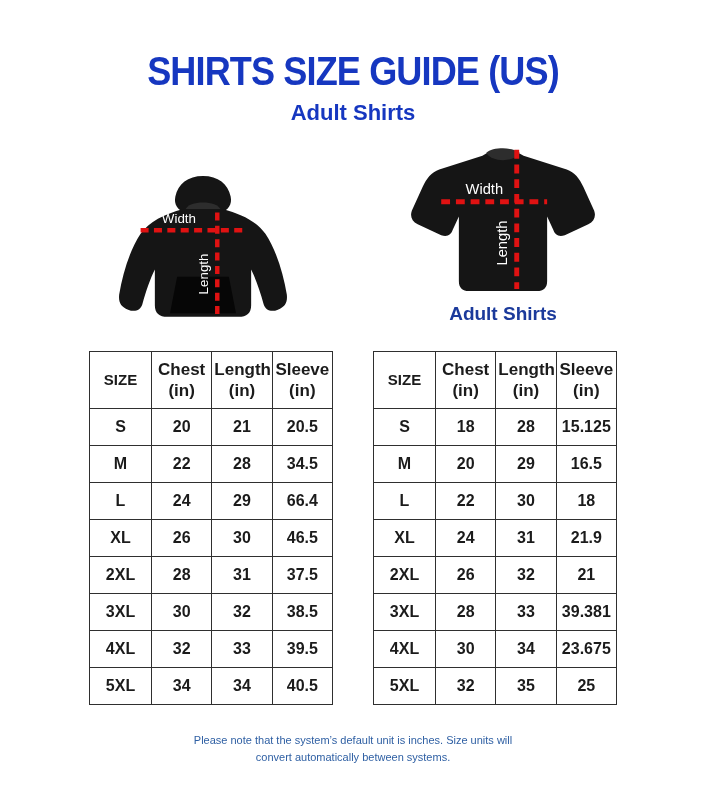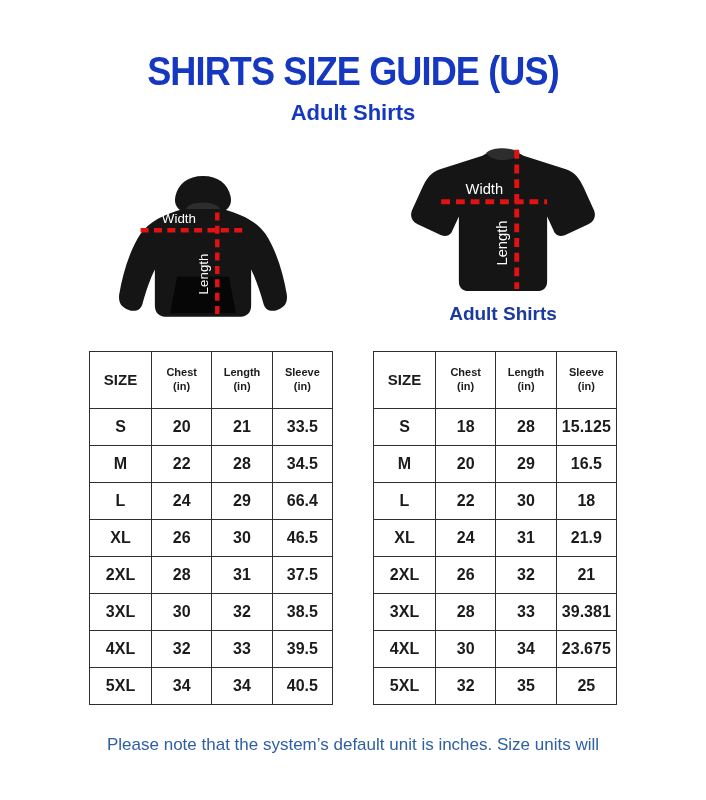--- a/index.html
+++ b/index.html
@@ -75,35 +75,35 @@
   }
   .size-table th, .size-table td {
     border: 1.5px solid var(--table-border, #2f2f2f);
     color: var(--table-text, #1b1b1b);
     text-align: center;
     vertical-align: middle;
     padding: 0 2px;
   }
   .size-table th:first-child, .size-table td:first-child { width: 62px; }
   .size-table thead th {
-    font-size: 11px;
+    font-size: 17px;
     font-weight: bold;
     height: 57px;
     line-height: 1.25;
   }
   .size-table thead th:first-child { font-size: 15px; }
   .size-table tbody th, .size-table tbody td {
     font-size: 16px;
     font-weight: bold;
     height: 37px;
   }
 
   .footer-note {
     margin: 27px auto 0;
-    font-size: 17px;
+    font-size: 11px;
     line-height: 1.55;
     color: var(--footer-blue, #2e5fa3);
   }
 </style>
 </head>
 <body>
 
 <div class="page">
 
   <h1 class="title">SHIRTS SIZE GUIDE (US)</h1>
@@ -153,21 +153,21 @@
             <th>Chest<br>(in)</th>
             <th>Length<br>(in)</th>
             <th>Sleeve<br>(in)</th>
           </tr>
         </thead>
         <tbody>
           <tr>
             <th>S</th>
             <td>20</td>
             <td>21</td>
-            <td>33.5</td>
+            <td>20.5</td>
           </tr>
           <tr>
             <th>M</th>
             <td>22</td>
             <td>28</td>
             <td>34.5</td>
           </tr>
           <tr>
             <th>L</th>
             <td>24</td>
@@ -263,15 +263,16 @@
             <td>32</td>
             <td>35</td>
             <td>25</td>
           </tr>
         </tbody>
       </table>
   </div>
 
   <p class="footer-note">
     <span>Please note that the system’s default unit is inches. Size units will</span><br>
+    <span>convert automatically between systems.</span>
   </p>
 
 </div>
 
 </body></html>

